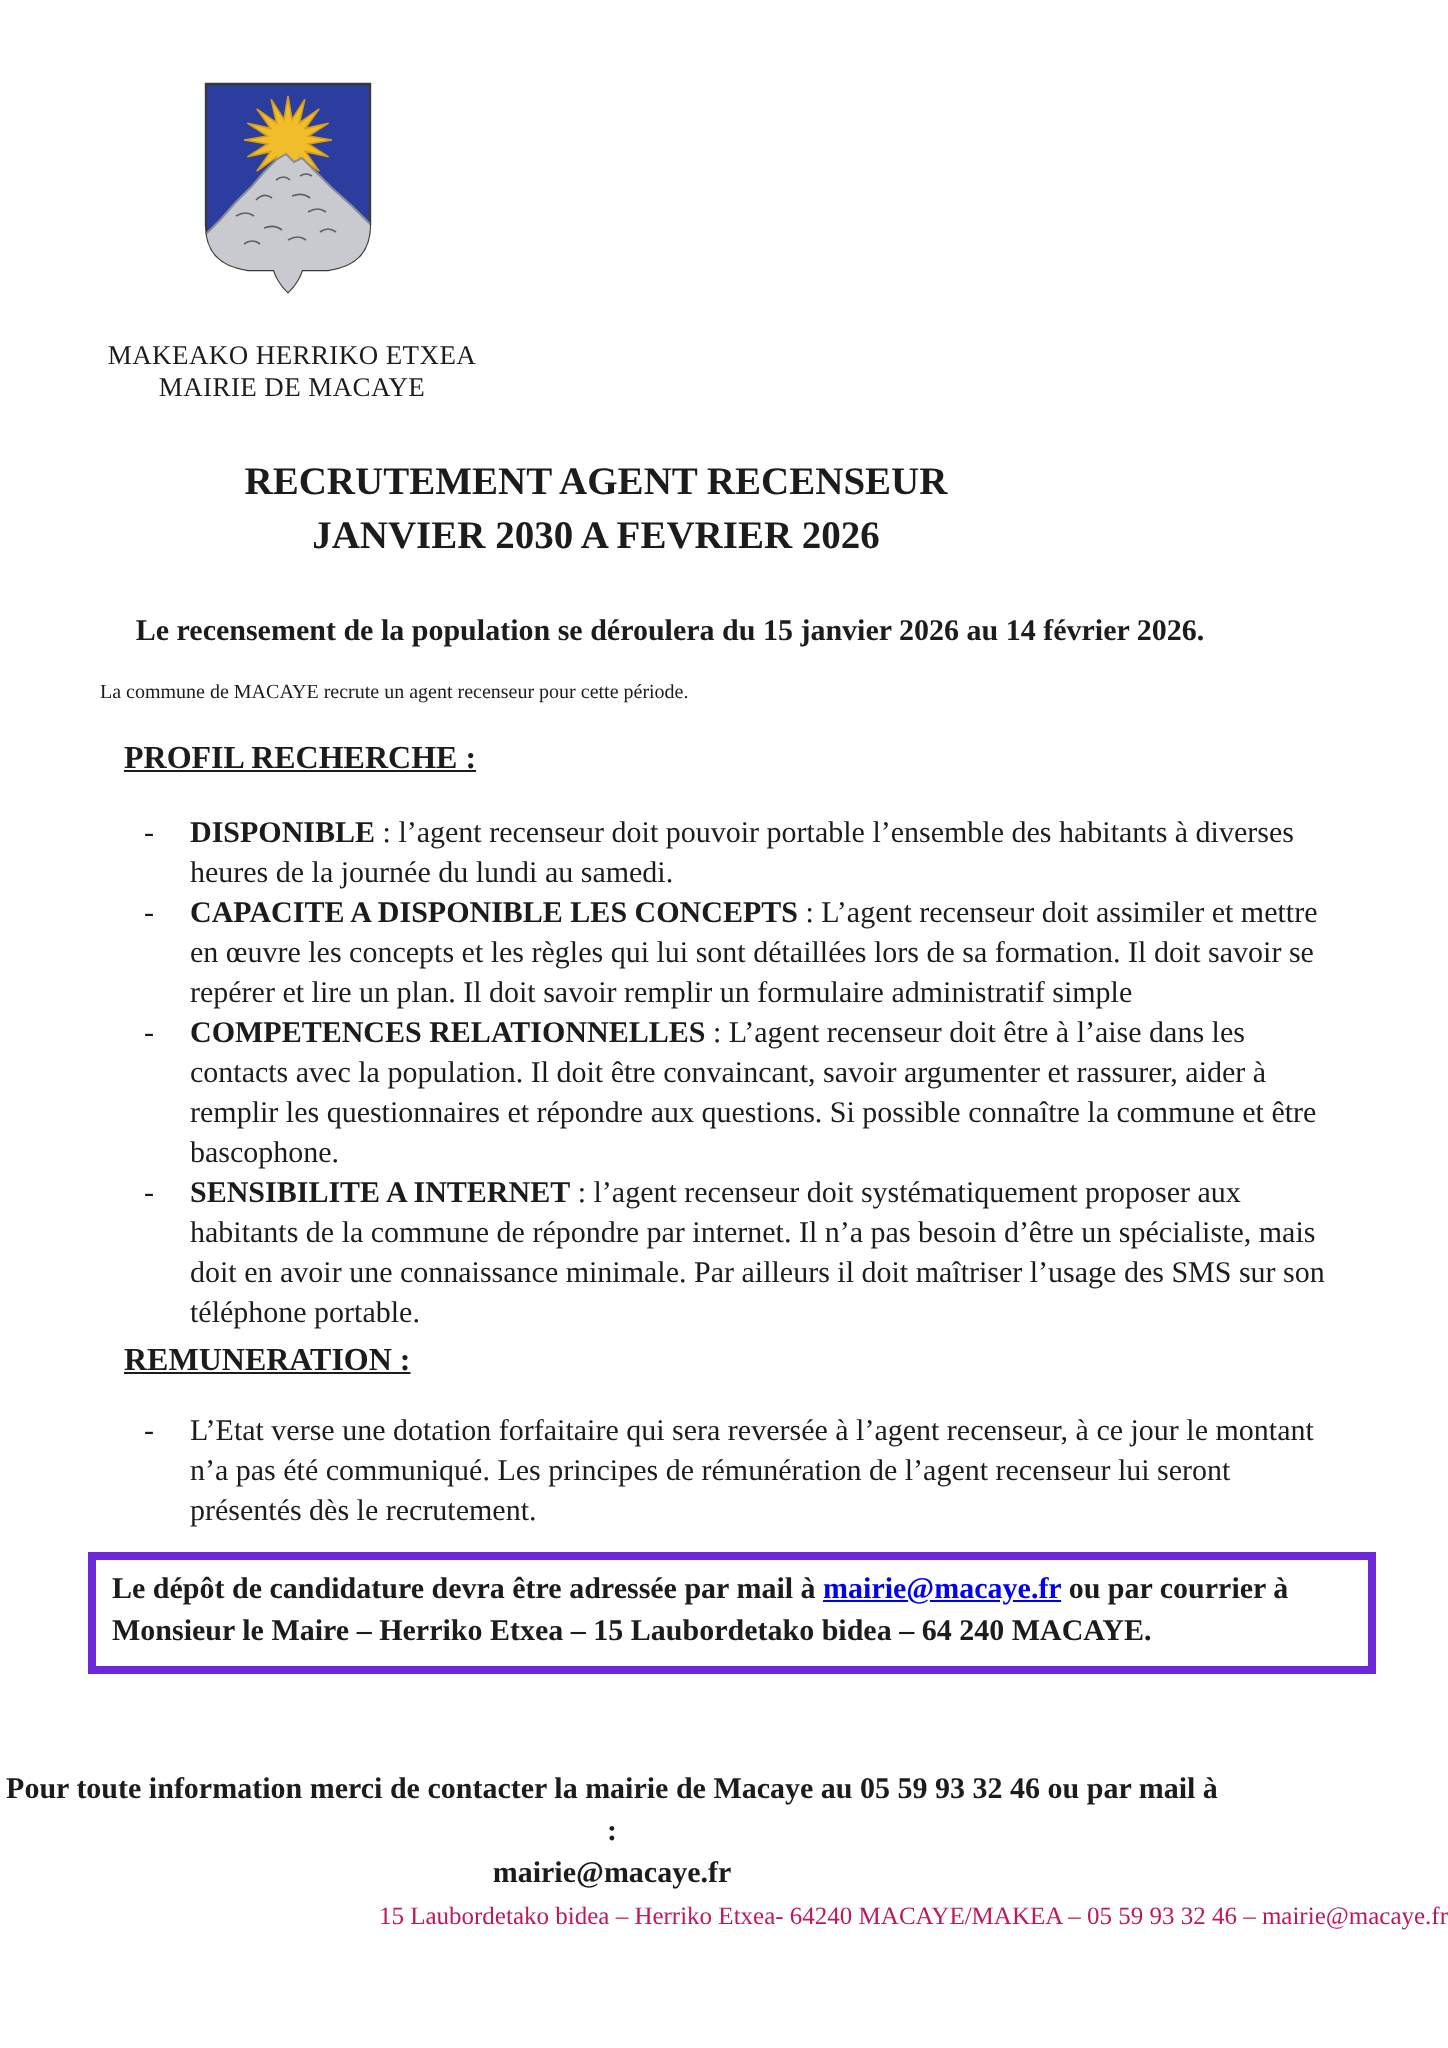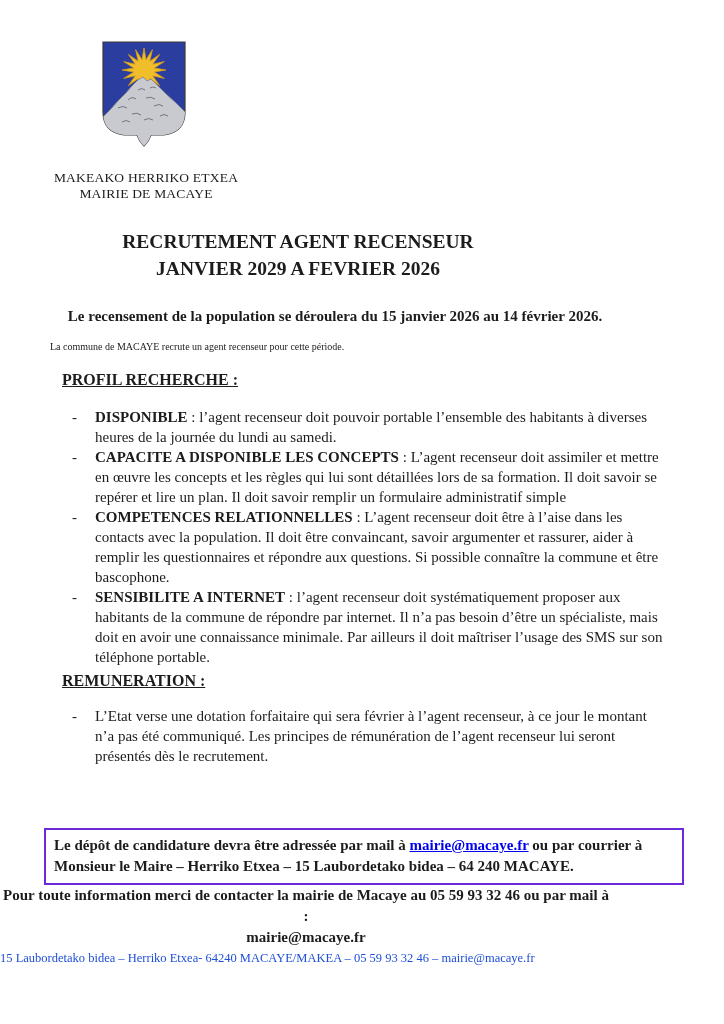--- a/index.html
+++ b/index.html
@@ -27,32 +27,32 @@
   }
   .h-profil{top:371px;}
   .h-rem{top:672px;}
   .bullets{position:absolute;left:72px;right:58px;font-size:15px;line-height:20px;}
   .b-profil{top:407px;}
   .b-rem{top:706px;}
   .li{display:flex;align-items:flex-start;}
   .dash{width:23px;flex:0 0 23px;}
   .bt{margin:0;flex:1;}
   .cand-box{
-    position:absolute;top:828px;left:44px;width:620px;
-    border:2px solid #6d28d9;padding:5px 8px 6px 8px;
+    position:absolute;top:776px;left:44px;width:620px;
+    border:4px solid #6d28d9;padding:5px 8px 6px 8px;
     font-weight:bold;font-size:15px;line-height:21px;
   }
   .mail{color:#0000ee;text-decoration:underline;font-weight:bold;cursor:pointer;}
   .contact{
     position:absolute;top:885px;left:0;width:612px;text-align:center;
     font-weight:bold;font-size:15px;line-height:21px;
   }
   .footer{
-    position:absolute;top:951px;left:0;width:724px;text-align:left;
-    font-size:12.5px;color:#1d4ed8;
+    position:absolute;top:951px;left:0;width:724px;text-align:right;
+    font-size:12.5px;color:#be185d;
   }
 </style>
 </head>
 <body>
 
 <div class="page">
 
   <div class="logo">
     <svg width="92" height="110" viewBox="0 0 92 110">
       <defs>
@@ -80,21 +80,21 @@
     </svg>
   </div>
 
   <div class="org">
     <div>MAKEAKO HERRIKO ETXEA</div>
     <div>MAIRIE DE MACAYE</div>
   </div>
 
   <h1 class="title">
     <span>RECRUTEMENT AGENT RECENSEUR</span><br>
-    <span>JANVIER 2029 A FEVRIER 2026</span>
+    <span>JANVIER 2030 A FEVRIER 2026</span>
   </h1>
 
   <div class="intro-bold">Le recensement de la population se déroulera du 15 janvier 2026 au 14 février 2026.</div>
 
   <div class="intro-text">La commune de MACAYE recrute un agent recenseur pour cette période.</div>
 
   <h2 class="section-h h-profil">PROFIL RECHERCHE :</h2>
 
   <div class="bullets b-profil">
     <div class="li">
@@ -113,21 +113,21 @@
       <span class="dash">-</span>
       <p class="bt"><b>SENSIBILITE A INTERNET</b><span> : l’agent recenseur doit systématiquement proposer aux habitants de la commune de répondre par internet. Il n’a pas besoin d’être un spécialiste, mais doit en avoir une connaissance minimale. Par ailleurs il doit maîtriser l’usage des SMS sur son téléphone portable.</span></p>
     </div>
   </div>
 
   <h2 class="section-h h-rem">REMUNERATION :</h2>
 
   <div class="bullets b-rem">
     <div class="li">
       <span class="dash">-</span>
-      <p class="bt">L’Etat verse une dotation forfaitaire qui sera février à l’agent recenseur, à ce jour le montant n’a pas été communiqué. Les principes de rémunération de l’agent recenseur lui seront présentés dès le recrutement.</p>
+      <p class="bt">L’Etat verse une dotation forfaitaire qui sera reversée à l’agent recenseur, à ce jour le montant n’a pas été communiqué. Les principes de rémunération de l’agent recenseur lui seront présentés dès le recrutement.</p>
     </div>
   </div>
 
   <div class="cand-box">
     <span>Le dépôt de candidature devra être adressée par mail à </span><a class="mail">mairie@macaye.fr</a><span> ou par courrier à Monsieur le Maire – Herriko Etxea – 15 Laubordetako bidea – 64 240 MACAYE.</span>
   </div>
 
   <div class="contact">
     <div>Pour toute information merci de contacter la mairie de Macaye au 05 59 93 32 46 ou par mail à :</div>
     <div>mairie@macaye.fr</div>

